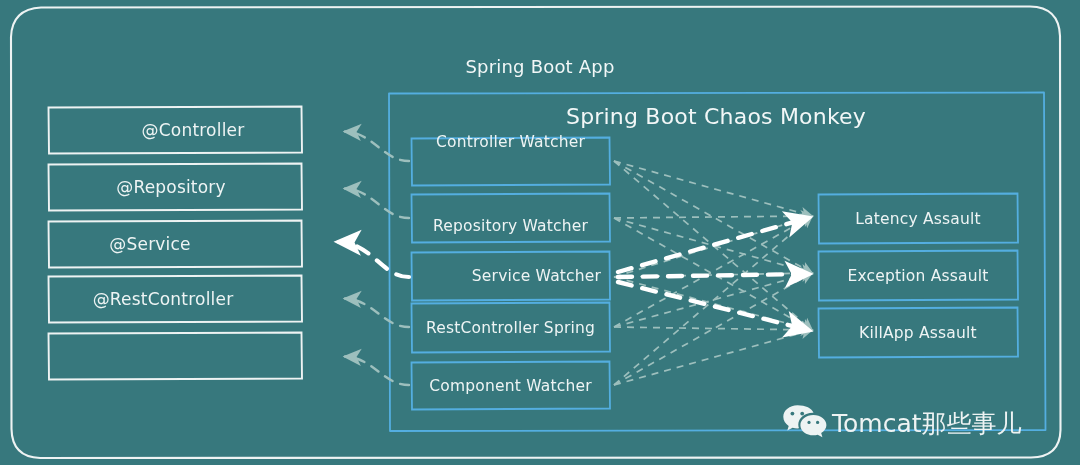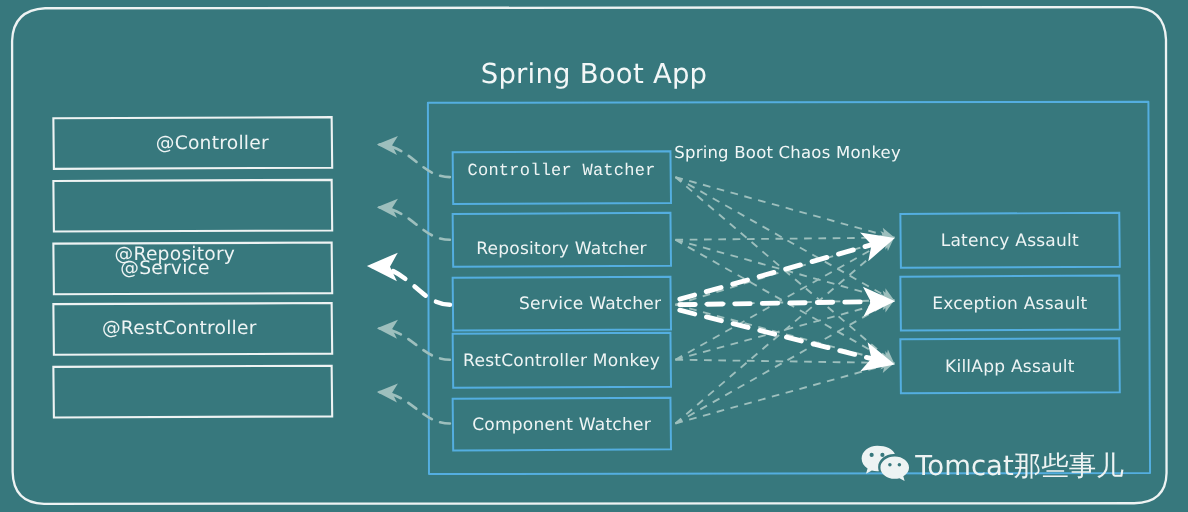--- a/index.html
+++ b/index.html
@@ -29,27 +29,26 @@
     color: #eef4f4;
     text-align: center;
     white-space: nowrap;
     pointer-events: none;
     letter-spacing: .2px;
   }
   .box-label { font-size: 17px; }
   .watcher-label { font-size: 15.5px; }
   .assault-label { font-size: 15.5px; }
   .app-title {
-    font-size: 25px;
+    font-size: 18px;
     color: #f2f7f7;
   }
   .cm-title {
-    font-size: 15px;
+    font-size: 22px;
     color: #f2f7f7;
-    margin-top: 23px;
   }
   #watermark {
     position: absolute;
     left: 782px;
     top: 392px;
     width: 268px;
     height: 48px;
     display: flex;
     align-items: flex-end;
     gap: 4px;
@@ -142,28 +141,28 @@
       <path d="M618,277 L808,274"></path>
       <path d="M618,282 L808,330"></path>
     </g>
   </svg>
 
   <div class="lbl app-title" style="left:335px;top:50px;width:410px;height:32px;">Spring Boot App</div>
 
   <div class="lbl cm-title" style="left:496px;top:105px;width:440px;height:22px;">Spring Boot Chaos Monkey</div>
 
   <div class="lbl box-label" style="left:48px;top:107px;width:290px;height:46px;">@Controller</div>
-  <div class="lbl box-label" style="left:32px;top:164px;width:254px;height:46px;margin-top:44px;">@Repository</div>
+  <div class="lbl box-label" style="left:44px;top:164px;width:254px;height:46px;">@Repository</div>
   <div class="lbl box-label" style="left:48px;top:221px;width:204px;height:46px;">@Service</div>
   <div class="lbl box-label" style="left:48px;top:276px;width:230px;height:46px;">@RestController</div>
 
-  <div class="lbl watcher-label" style="left:411px;top:140px;width:199px;height:30px;font-family:Liberation Mono, monospace;">Controller Watcher</div>
+  <div class="lbl watcher-label" style="left:411px;top:127px;width:199px;height:30px;">Controller Watcher</div>
   <div class="lbl watcher-label" style="left:411px;top:194px;width:199px;height:64px;">Repository Watcher</div>
   <div class="lbl watcher-label" style="left:411px;top:252px;width:199px;height:48px;padding-left:26px;">Service Watcher</div>
-  <div class="lbl watcher-label" style="left:411px;top:303px;width:199px;height:49px;">RestController Monkey</div>
+  <div class="lbl watcher-label" style="left:411px;top:303px;width:199px;height:49px;">RestController Spring</div>
   <div class="lbl watcher-label" style="left:411px;top:362px;width:199px;height:47px;">Component Watcher</div>
 
   <div class="lbl assault-label" style="left:818px;top:194px;width:200px;height:49px;">Latency Assault</div>
   <div class="lbl assault-label" style="left:818px;top:251px;width:200px;height:49px;">Exception Assault</div>
   <div class="lbl assault-label" style="left:818px;top:308px;width:200px;height:49px;">KillApp Assault</div>
 
   <div id="watermark">
     <svg id="wm-icon" viewBox="0 0 46 36">
       <g fill="#edf3f3">
         <path d="M15.5,1.2 C7.6,1.2 1.3,6.4 1.3,12.8 C1.3,16.5 3.4,19.8 6.7,21.9

